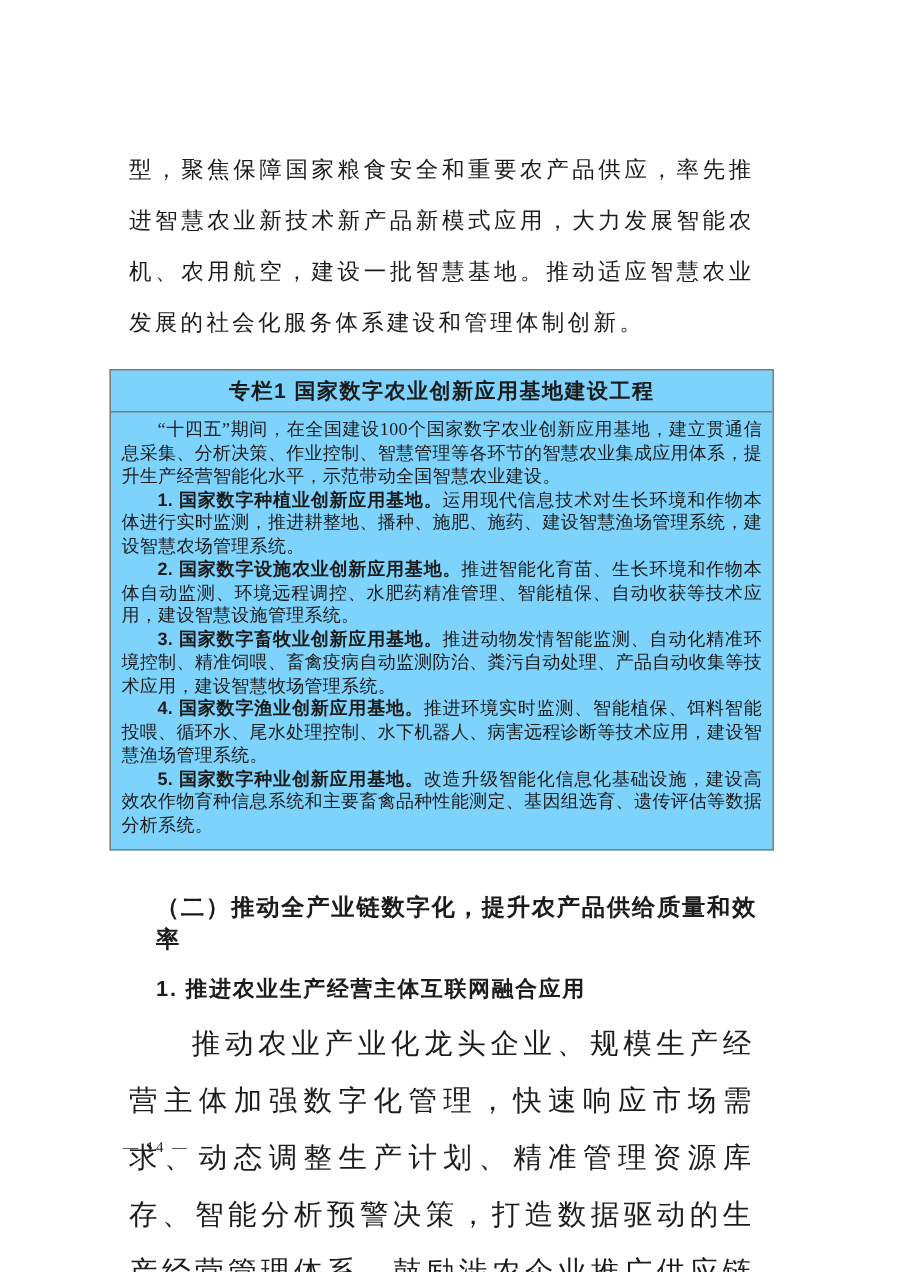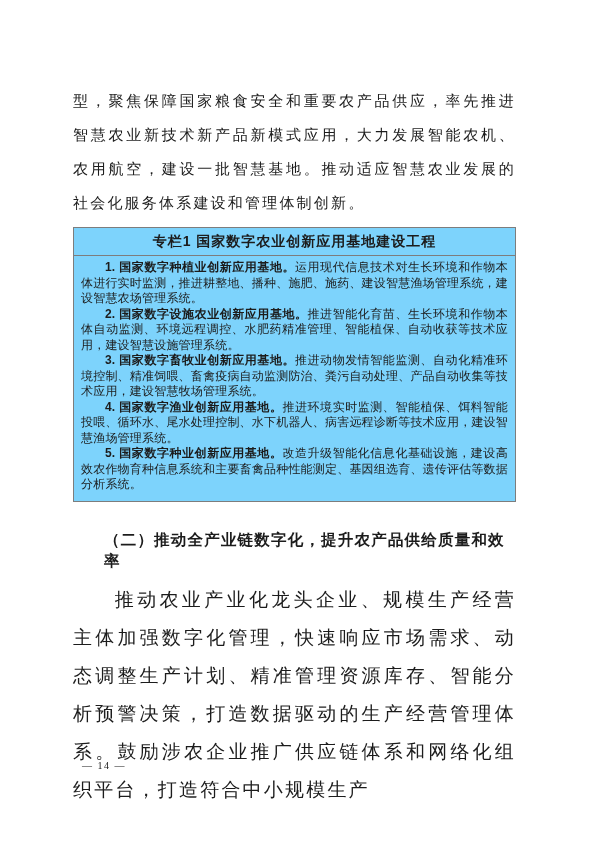--- a/index.html
+++ b/index.html
@@ -13,21 +13,21 @@
     position: relative;
     width: 600px; height: 848px;
     background: #ffffff;
     overflow: hidden;
   }
   .content {
     position: absolute;
     left: 73px; top: 84px;
     width: 443px;
   }
-  .para { margin: 0; text-align: justify; font-family: Liberation Serif, serif; }
+  .para { margin: 13px; text-align: justify; font-family: Liberation Serif, serif; }
   .intro-para {
     font-size: 15px;
     line-height: 34px;
     letter-spacing: 2.2px;
   }
   .column-box {
     margin-top: 7px;
     border: 1px solid #7d7d7d;
     background: #7dd3fc;
   }
@@ -89,29 +89,31 @@
 <body>
 
 <div class="page">
   <div class="content">
 
     <p class="para intro-para">型，聚焦保障国家粮食安全和重要农产品供应，率先推进智慧农业新技术新产品新模式应用，大力发展智能农机、农用航空，建设一批智慧基地。推动适应智慧农业发展的社会化服务体系建设和管理体制创新。</p>
 
     <div class="column-box">
       <div class="column-box-header">专栏1 国家数字农业创新应用基地建设工程</div>
       <div class="column-box-body">
+        <p class="box-para">“十四五”期间，在全国建设100个国家数字农业创新应用基地，建立贯通信息采集、分析决策、作业控制、智慧管理等各环节的智慧农业集成应用体系，提升生产经营智能化水平，示范带动全国智慧农业建设。</p>
         <p class="box-para"><span class="box-item-lead">1. 国家数字种植业创新应用基地。</span><span>运用现代信息技术对生长环境和作物本体进行实时监测，推进耕整地、播种、施肥、施药、建设智慧渔场管理系统，建设智慧农场管理系统。</span></p>
         <p class="box-para"><span class="box-item-lead">2. 国家数字设施农业创新应用基地。</span><span>推进智能化育苗、生长环境和作物本体自动监测、环境远程调控、水肥药精准管理、智能植保、自动收获等技术应用，建设智慧设施管理系统。</span></p>
         <p class="box-para"><span class="box-item-lead">3. 国家数字畜牧业创新应用基地。</span><span>推进动物发情智能监测、自动化精准环境控制、精准饲喂、畜禽疫病自动监测防治、粪污自动处理、产品自动收集等技术应用，建设智慧牧场管理系统。</span></p>
         <p class="box-para"><span class="box-item-lead">4. 国家数字渔业创新应用基地。</span><span>推进环境实时监测、智能植保、饵料智能投喂、循环水、尾水处理控制、水下机器人、病害远程诊断等技术应用，建设智慧渔场管理系统。</span></p>
         <p class="box-para"><span class="box-item-lead">5. 国家数字种业创新应用基地。</span><span>改造升级智能化信息化基础设施，建设高效农作物育种信息系统和主要畜禽品种性能测定、基因组选育、遗传评估等数据分析系统。</span></p>
       </div>
     </div>
 
     <h3 class="section-heading">（二）推动全产业链数字化，提升农产品供给质量和效率</h3>
 
+    <h4 class="sub-heading">1. 推进农业生产经营主体互联网融合应用</h4>
 
     <p class="para body-para">推动农业产业化龙头企业、规模生产经营主体加强数字化管理，快速响应市场需求、动态调整生产计划、精准管理资源库存、智能分析预警决策，打造数据驱动的生产经营管理体系。鼓励涉农企业推广供应链体系和网络化组织平台，打造符合中小规模生产</p>
 
   </div>
 
   <div class="footer">— 14 —</div>
 </div>
 
 </body></html>

